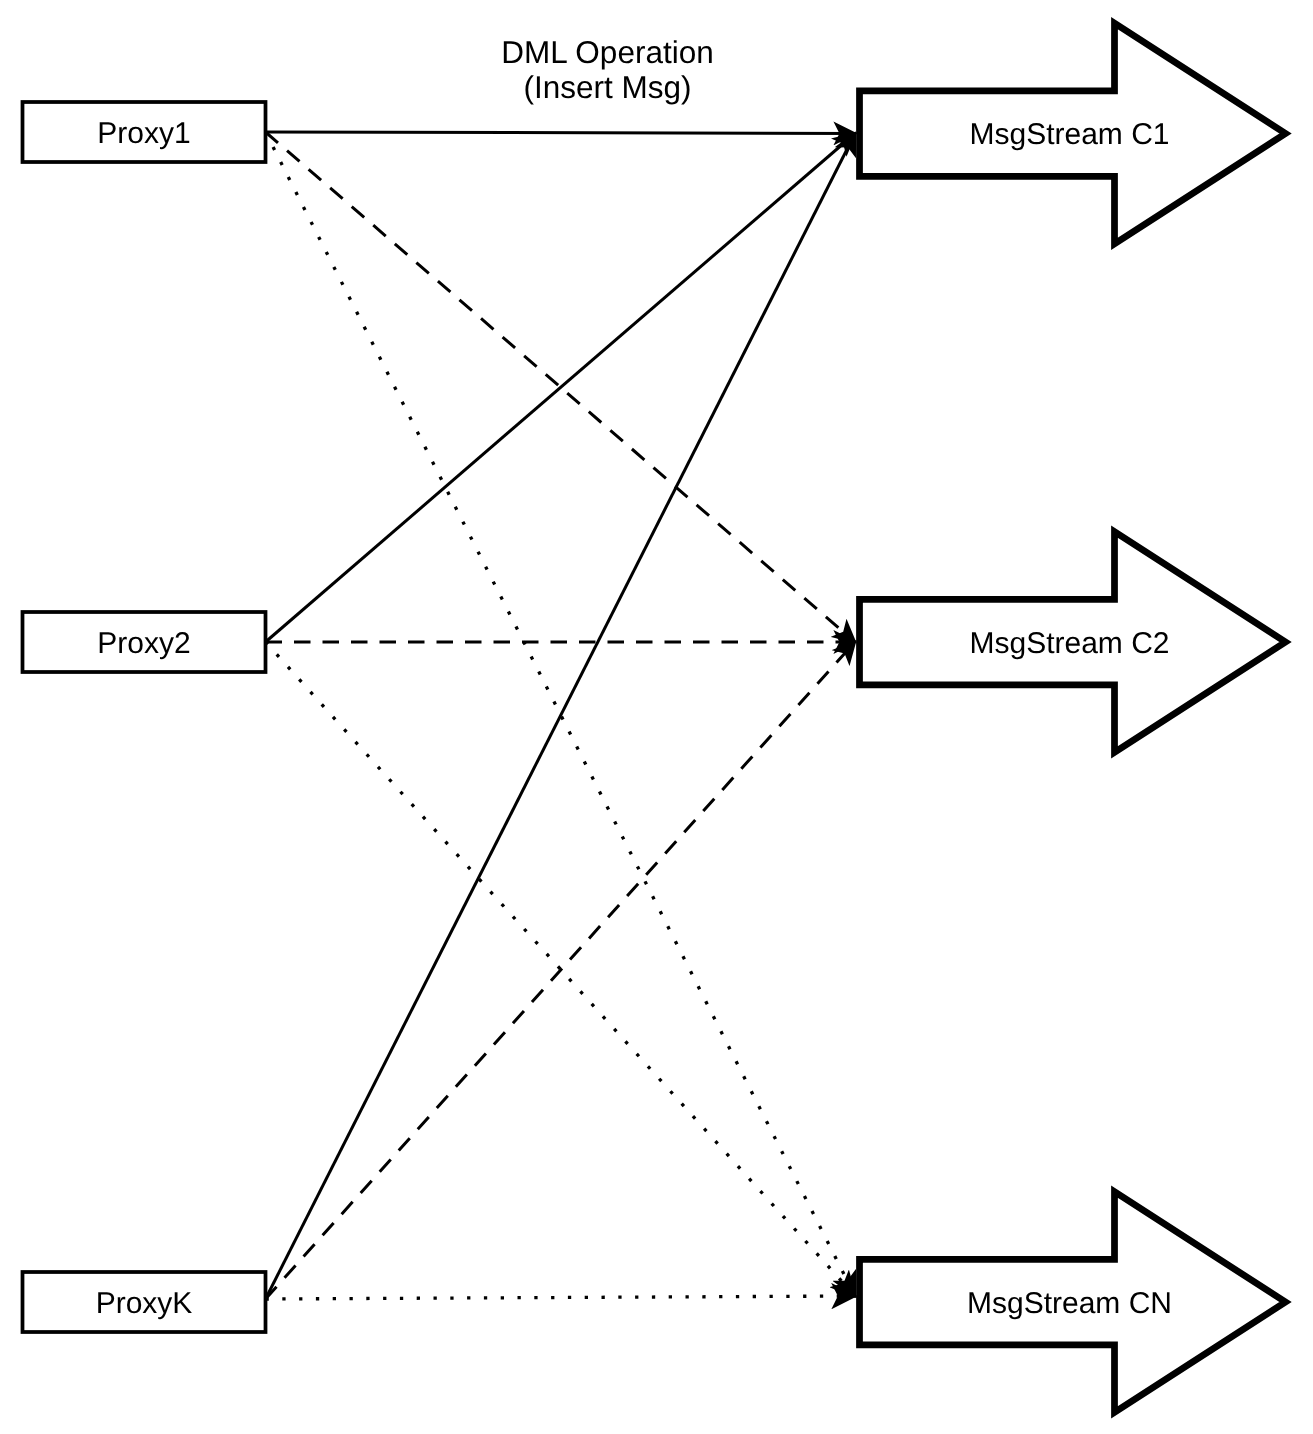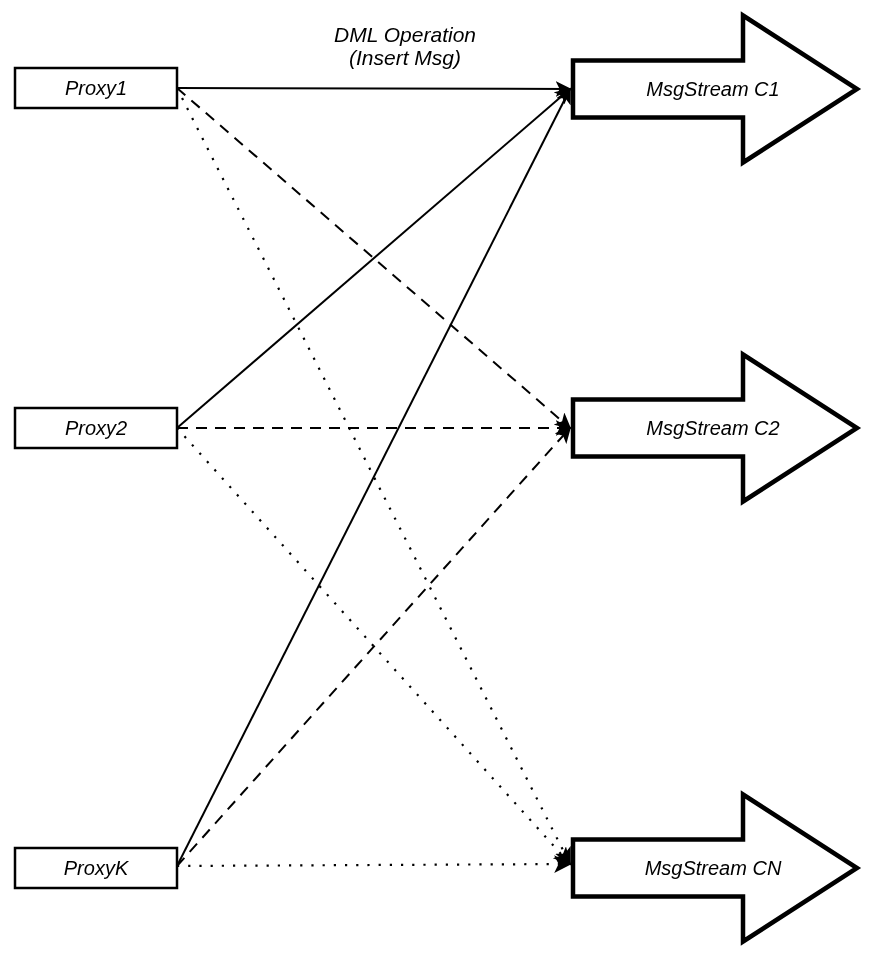--- a/index.html
+++ b/index.html
@@ -6,21 +6,20 @@
     margin: 0;
     padding: 0;
     background: #ffffff;
   }
   .canvas {
     position: relative;
     width: 875px;
     height: 956px;
     background: #ffffff;
     font-family: "Liberation Sans", sans-serif;
-    font-style: italic;
   }
   svg {
     display: block;
   }
   .node-rect {
     fill: #ffffff;
     stroke: #000000;
     stroke-width: 2.5;
   }
   .stream-arrow {

